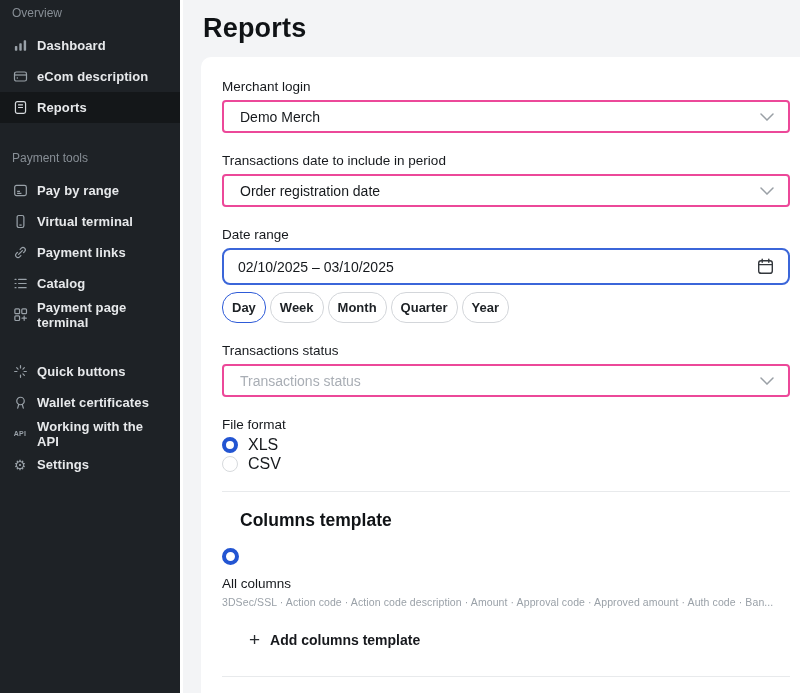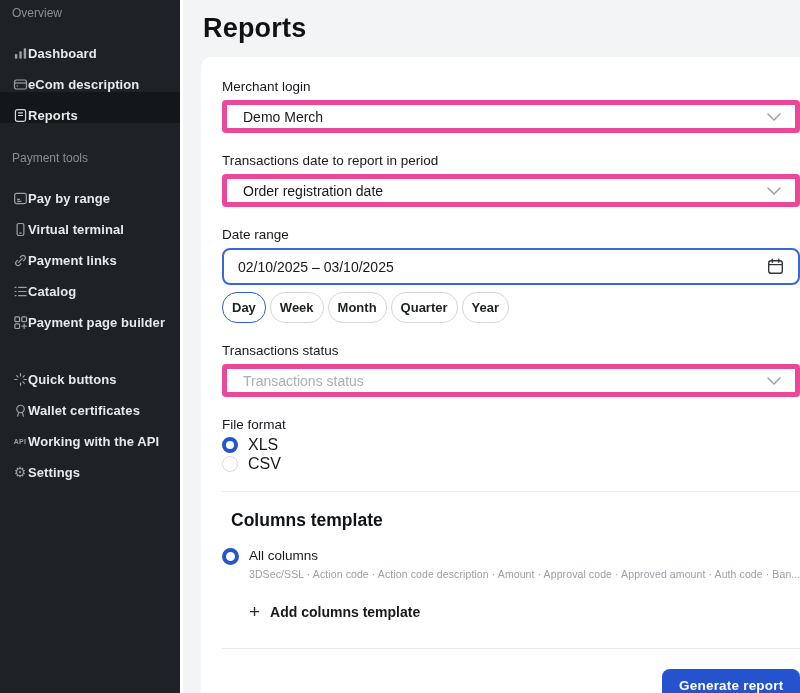--- a/index.html
+++ b/index.html
@@ -19,22 +19,22 @@
     overflow: hidden;
   }
   .side-strip { width: 3px; min-width: 3px; height: 693px; background: #ffffff; }
   .nav-section { margin-top: 0; }
   .nav-section + .nav-section { margin-top: 26px; }
   .nav-section-title {
     color: #878e95; font-size: 12px;
     padding: 2px 13px 10px 12px;
   }
   .nav-item {
-    height: 31px; display: flex; align-items: flex-end;
-    padding: 0 12px; cursor: pointer;
+    height: 31px; display: flex; align-items: center;
+    padding: 0 12px; gap: 9px; cursor: pointer;
   }
   .nav-item.active { background: #141719; }
   .nav-icon {
     width: 16px; height: 16px; display: inline-flex;
     align-items: center; justify-content: center; flex: none;
     color: #99a1a8;
   }
   .nav-item.active .nav-icon { color: #d6dadd; }
   .nav-icon svg { display: block; }
   .nav-label { color: #e7e9eb; font-size: 13px; font-weight: 600; letter-spacing: .1px; }
@@ -52,21 +52,21 @@
     border-top-left-radius: 10px;
     padding: 22px 10px 14px 21px;
     display: flex; flex-direction: column;
   }
 
   .field { margin-bottom: 20px; }
   .field-label { font-size: 13.5px; color: #16191d; margin-bottom: 6px; }
 
   .select {
     height: 33px; width: 100%;
-    border: 5px solid #ec4899; border-radius: 4px;
+    border: 2px solid #ec4899; border-radius: 4px;
     background: #fff; display: flex; align-items: center;
     padding: 0 14px 0 16px; cursor: pointer;
   }
   .select-value { flex: 1; font-size: 14px; color: #16191d; }
   .select.disabled .select-value { color: #a9aeb5; }
   .chevron { display: inline-flex; color: #9aa0a6; }
 
   .date-box {
     height: 37px; width: 100%;
     border: 2px solid #3b66d9; border-radius: 8px;
@@ -91,23 +91,23 @@
   .radio-group { margin-bottom: 0; }
   .radio-row { display: flex; align-items: center; gap: 10px; height: 19px; cursor: pointer; }
   .radio {
     width: 16px; height: 16px; border-radius: 50%; flex: none; background: #fff;
     border: 1.5px solid #d7dadd;
   }
   .radio.checked { border: 4.5px solid #2355d2; }
 
   .divider { border: none; border-top: 1px solid #e8eaec; margin: 18px 0; }
 
-  .section-heading { font-size: 17.5px; font-weight: 700; color: #101316; margin: 0 0 16px 9px; }
-
-  .tpl-row { display: flex; align-items: flex-start; gap: 10px; cursor: pointer; }
+  .section-heading { font-size: 17.5px; font-weight: 700; color: #101316; margin: 0 0 16px 18px; }
+
+  .tpl-row { display: flex; align-items: flex-start; gap: 10px; cursor: pointer; flex-direction: column; }
   .tpl-radio { margin-top: 1px; width: 17px; height: 17px; }
   .tpl-label { font-size: 13.5px; color: #16191d; line-height: 18px; }
   .tpl-desc {
     font-size: 10.5px; color: #9aa1a8; margin-top: 3px;
     white-space: nowrap; overflow: hidden; letter-spacing: .1px;
   }
   .add-tpl {
     display: inline-flex; align-items: center; gap: 10px;
     margin: 24px 0 0 27px; background: none; border: none; cursor: pointer;
     font-family: inherit; font-size: 14px; font-weight: 700; color: #17191d;
@@ -211,21 +211,21 @@
 
     <div class="nav-item">
       <span class="nav-icon">
         <svg width="15" height="15" viewBox="0 0 16 16" fill="none" stroke="currentColor" stroke-width="1.3" stroke-linecap="round">
             <rect x="2" y="2" width="5" height="5" rx="1"></rect>
             <rect x="9.4" y="2" width="5" height="5" rx="1"></rect>
             <rect x="2" y="9.4" width="5" height="5" rx="1"></rect>
             <path d="M11.9 9.6v4.6M9.6 11.9h4.6"></path>
           </svg>
       </span>
-      <span class="nav-label">Payment page builder</span>
+      <span class="nav-label">Payment page terminal</span>
     </div>
   </div>
 
   <div class="nav-section">
 
     <div class="nav-item">
       <span class="nav-icon">
         <svg width="15" height="15" viewBox="0 0 16 16" fill="none" stroke="currentColor" stroke-width="1.3" stroke-linecap="round">
             <path d="M8 1.8v2.4M8 11.8v2.4M1.8 8h2.4M11.8 8h2.4M3.9 3.9l1.5 1.5M10.6 10.6l1.5 1.5M12.1 3.9l-1.5 1.5"></path>
           </svg>
@@ -272,21 +272,21 @@
         <span class="select-value">Demo Merch</span>
         <span class="chevron">
           <svg width="14" height="8" viewBox="0 0 14 8" fill="none" stroke="currentColor" stroke-width="1.5" stroke-linecap="round">
               <path d="M1 1l6 6 6-6"></path>
             </svg>
         </span>
       </div>
     </div>
 
     <div class="field">
-      <div class="field-label">Transactions date to report in period</div>
+      <div class="field-label">Transactions date to include in period</div>
       <div class="select">
         <span class="select-value">Order registration date</span>
         <span class="chevron">
           <svg width="14" height="8" viewBox="0 0 14 8" fill="none" stroke="currentColor" stroke-width="1.5" stroke-linecap="round">
               <path d="M1 1l6 6 6-6"></path>
             </svg>
         </span>
       </div>
     </div>
 

